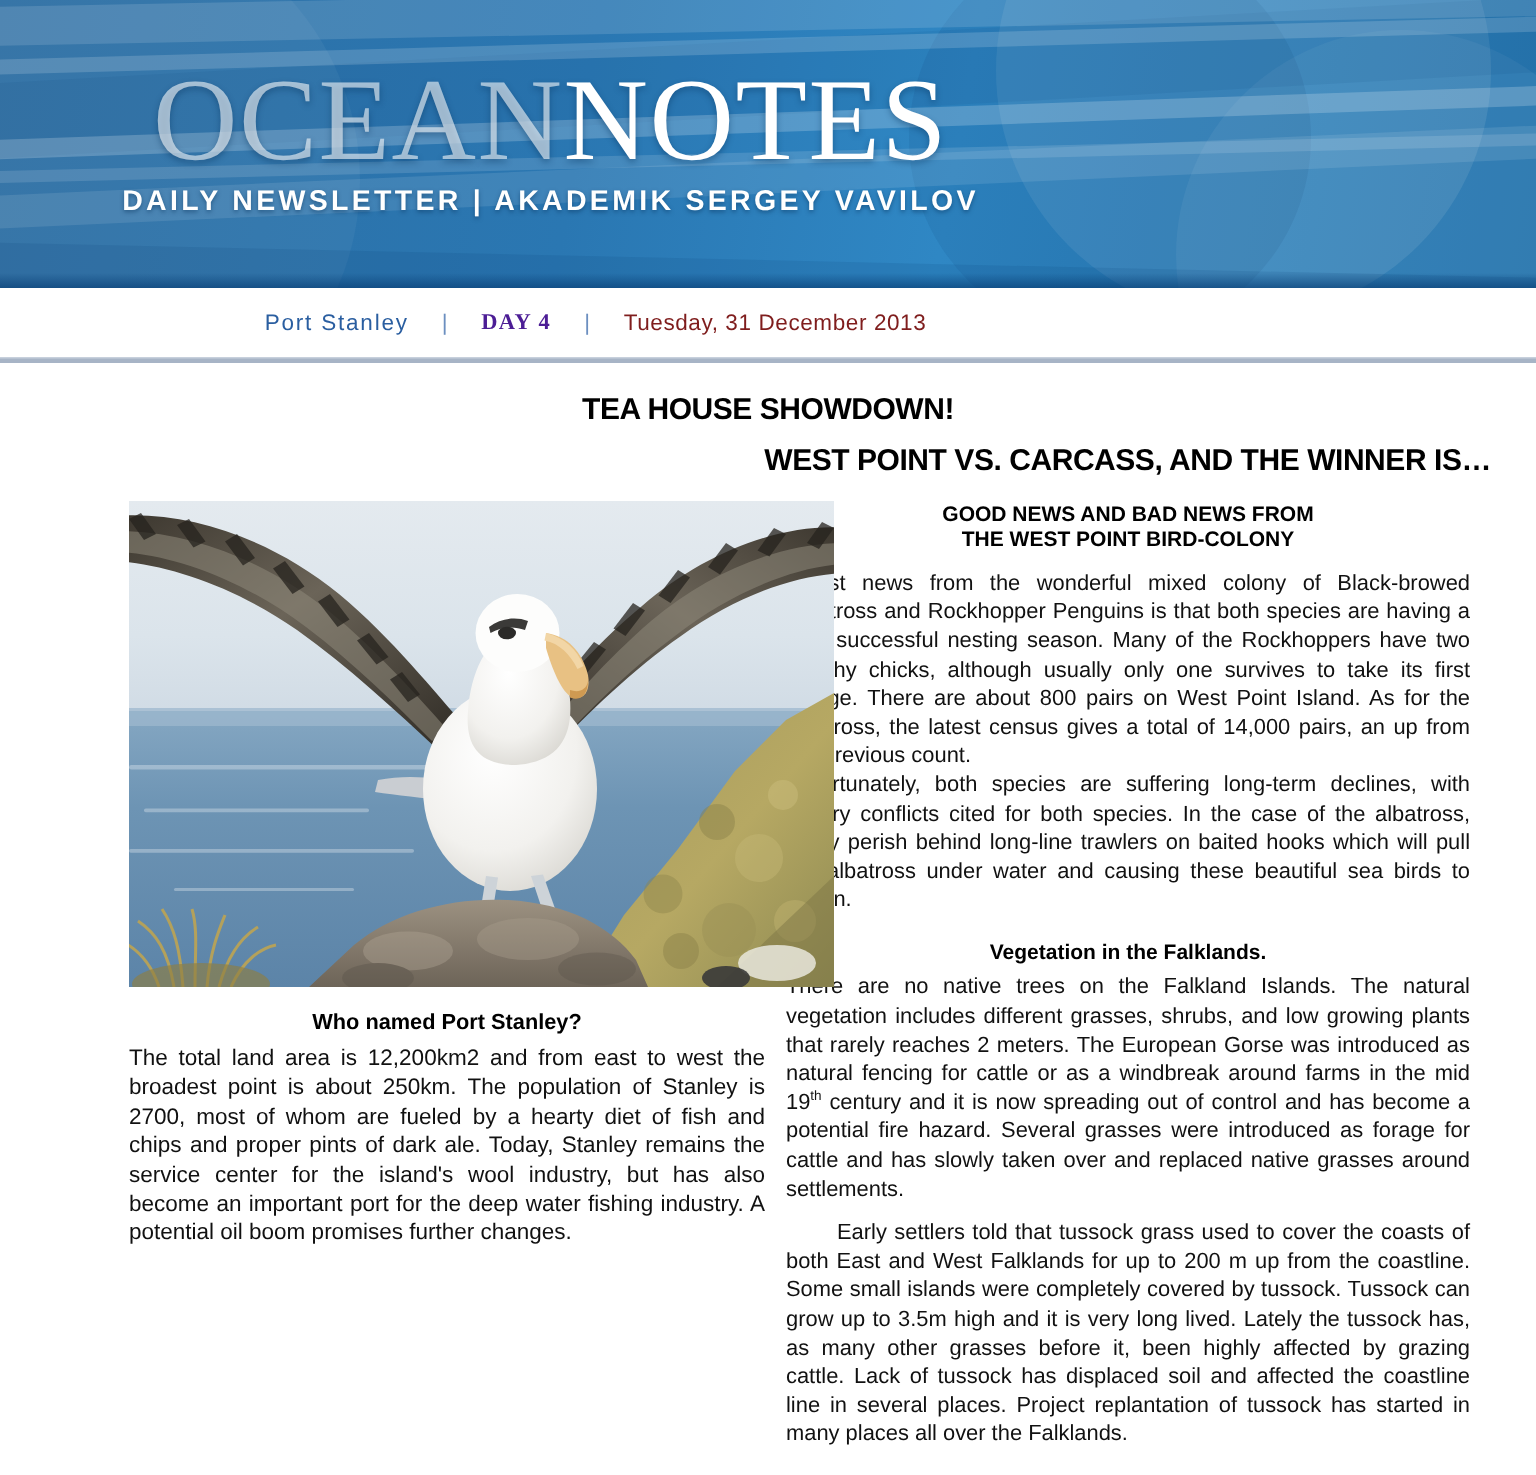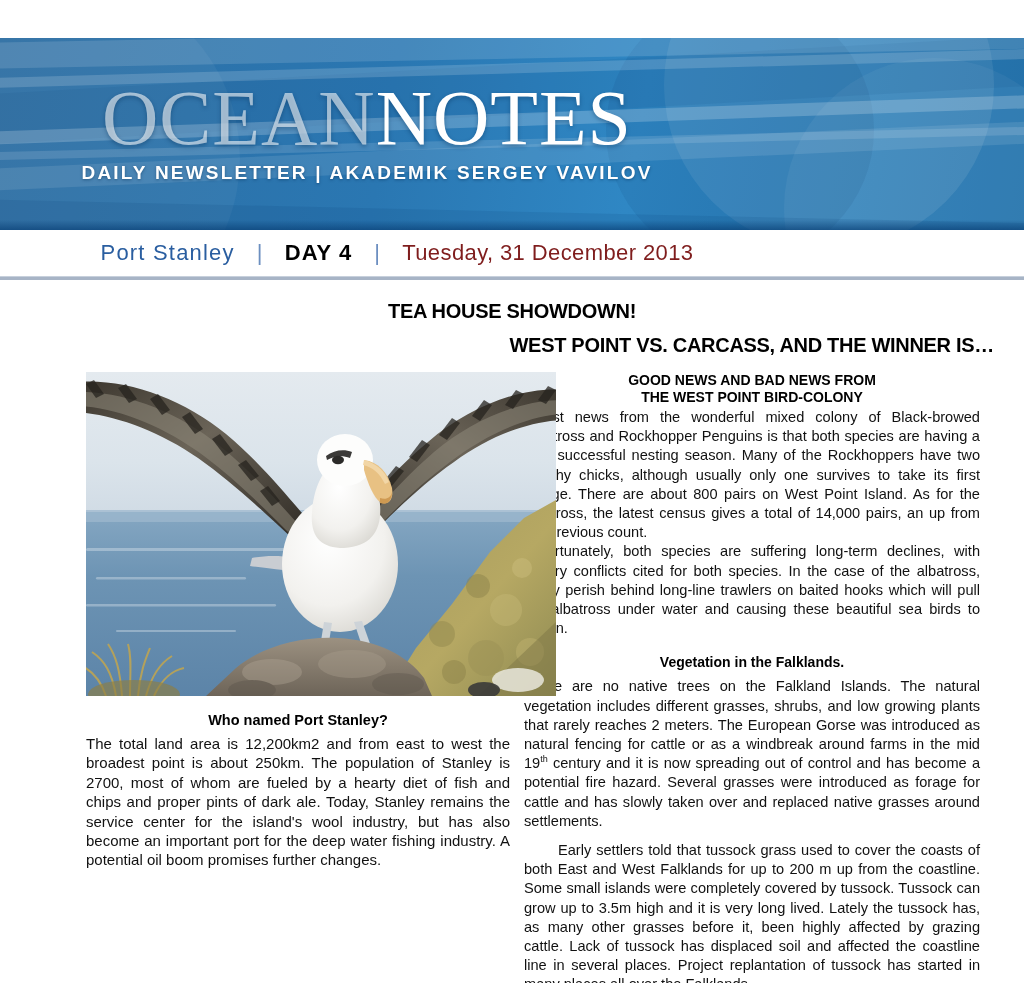--- a/index.html
+++ b/index.html
@@ -18,21 +18,20 @@
 
   
   .masthead {
     position: relative;
     width: 1024px;
     height: 192px;
     overflow: hidden;
     background: #2a7ab8;
     background-image:
       linear-gradient(100deg, #2e6fa4 0%, #2a77b2 38%, #2f87c4 62%, #2775ad 100%);
-    margin-top: 38px;
   }
   .mh-layer { position: absolute; pointer-events: none; }
 
   
   .mh-circle-a {
     right: 30px; top: -118px;
     width: 330px; height: 330px;
     border-radius: 50%;
     background: rgba(255,255,255,0.085);
   }
@@ -114,26 +113,26 @@
     background: #ffffff;
     display: flex;
     align-items: center;
     justify-content: center;
   }
   .datebar-inner {
     display: flex;
     align-items: center;
     padding-right: 230px;
     color: #1c4f8f;
-    font-size: 22px;
+    font-size: 15px;
     letter-spacing: 0.3px;
   }
   .db-place   { color: #2a5ea0; font-weight: normal; letter-spacing: 1.2px; }
   .db-sep     { color: #6c8fc0; margin: 0 22px; font-weight: normal; }
-  .db-day     { color: #000000; font-weight: bold; letter-spacing: 1px; }
+  .db-day     { color: #4c1d95; font-weight: bold; letter-spacing: 1px; font-family: Liberation Serif, serif; }
   .db-date    { color: #7f1d1d; letter-spacing: 0.4px; }
 
   .hrule {
     width: 1024px;
     height: 3px;
     background: #a7b4c6;
     border-top: 1px solid #c7d0dc;
   }
 
   
@@ -180,21 +179,21 @@
     margin: 0;
     text-align: justify;
     font-size: 15px;
     line-height: 19.4px;
     color: #111;
     hyphens: none;
   }
   p.body.indent { text-indent: 34px; margin-top: 10px; }
   .col-right p.body { font-size: 14.6px; line-height: 19.2px; }
   .col-right .subhead { font-size: 14px; line-height: 17px; }
-  .col-right .subhead.two-line { margin-top: 0; margin-bottom: 2px; }
+  .col-right .subhead.two-line { margin-top: 0; margin-bottom: 12px; }
   sup { font-size: 0.62em; vertical-align: super; line-height: 0; }
 </style>
 </head>
 <body>
 
 <div class="masthead">
   <div class="mh-layer mh-circle-d"></div>
   <div class="mh-layer mh-circle-a"></div>
   <div class="mh-layer mh-circle-b"></div>
   <div class="mh-layer mh-circle-c"></div>

